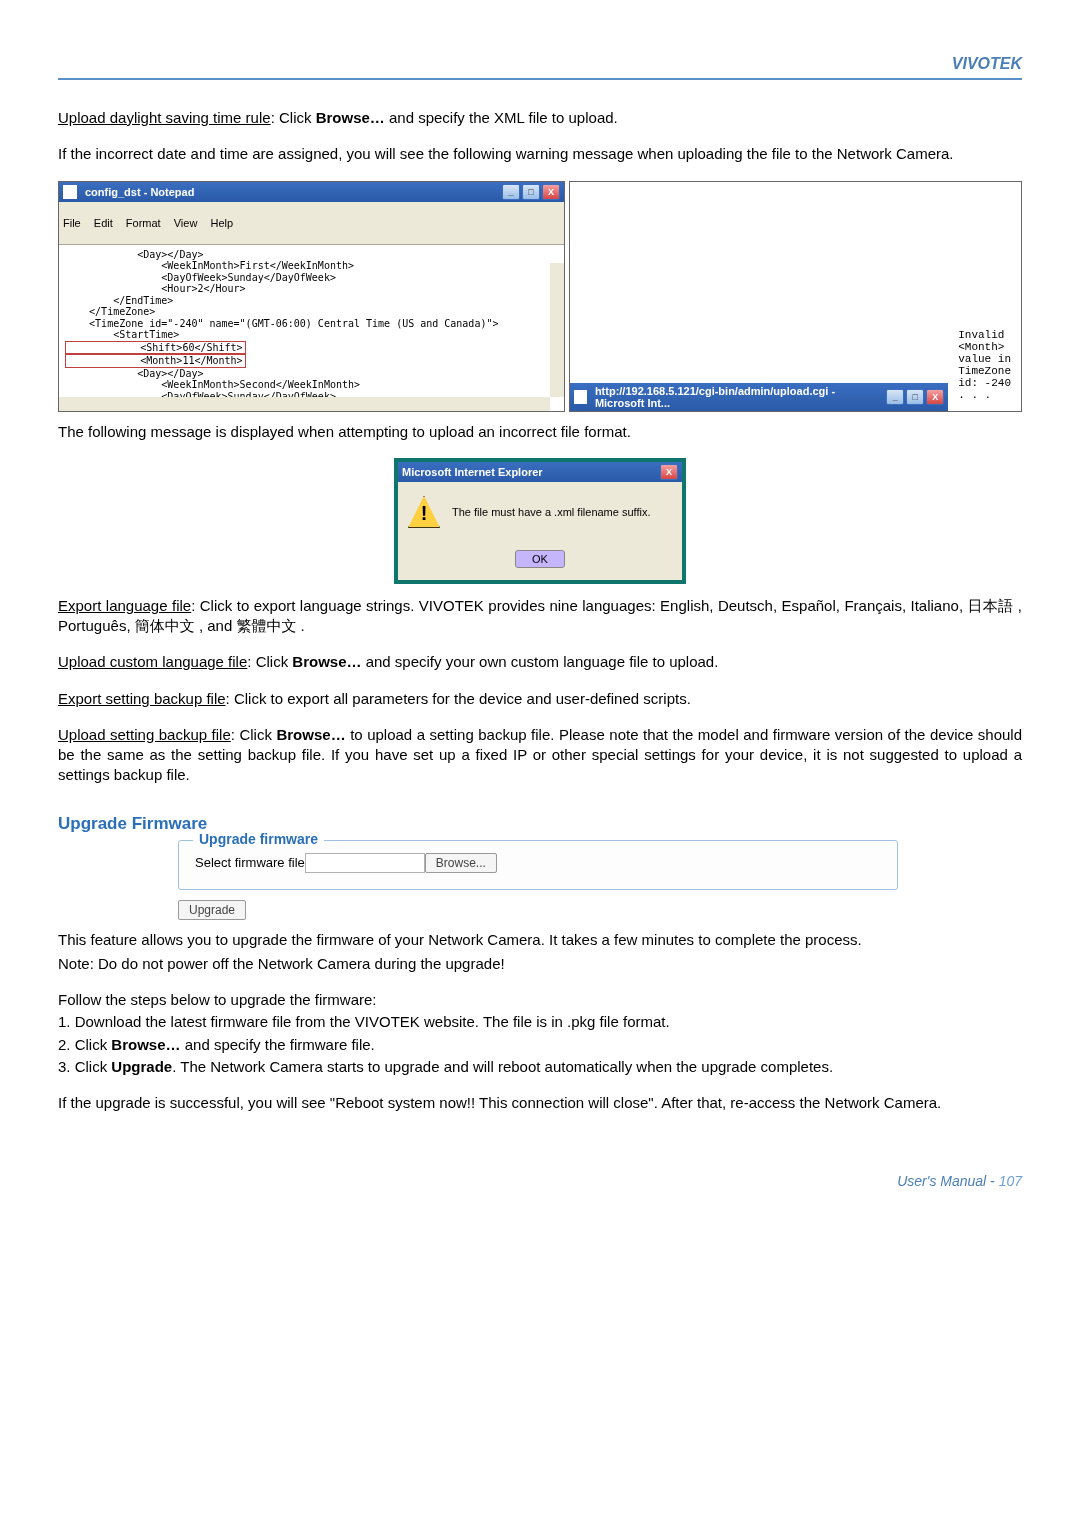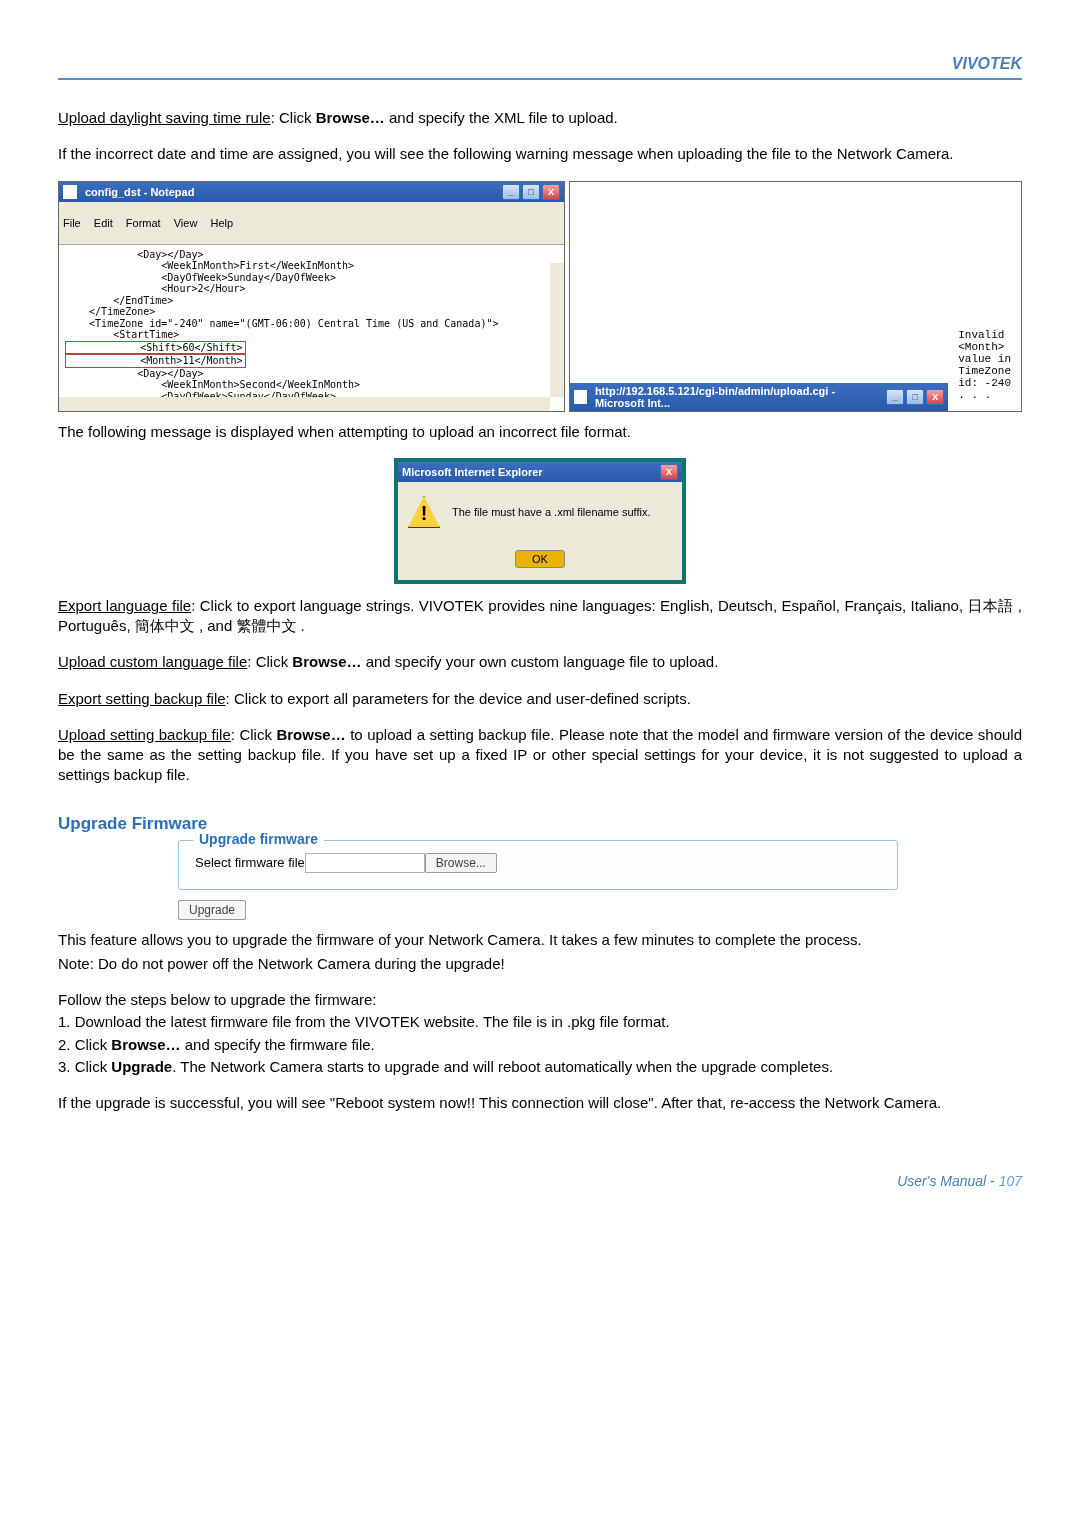--- a/index.html
+++ b/index.html
@@ -154,21 +154,21 @@
     font-weight: bold;
     font-size: 20px;
     color: #000;
   }
   .dialog-footer {
     text-align: center;
     padding: 8px 0 12px 0;
   }
   .ok-btn {
     padding: 2px 16px;
-    background: #eab308;
+    background: #c4b5fd;
     border: 1px solid #888;
     border-radius: 3px;
     font-size: 11px;
   }
 
   .section-title {
     color: #2a6fb8;
     font-weight: bold;
     font-size: 17px;
     margin: 28px 0 6px 0;

